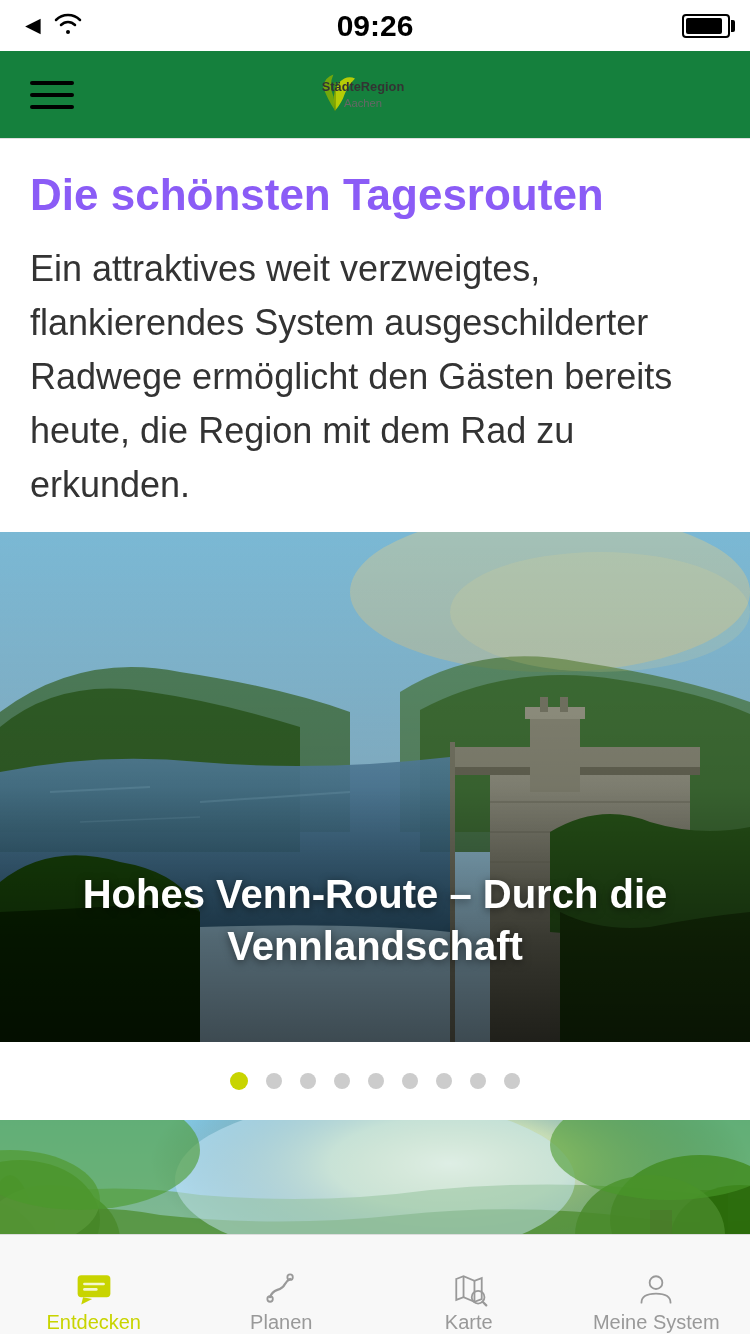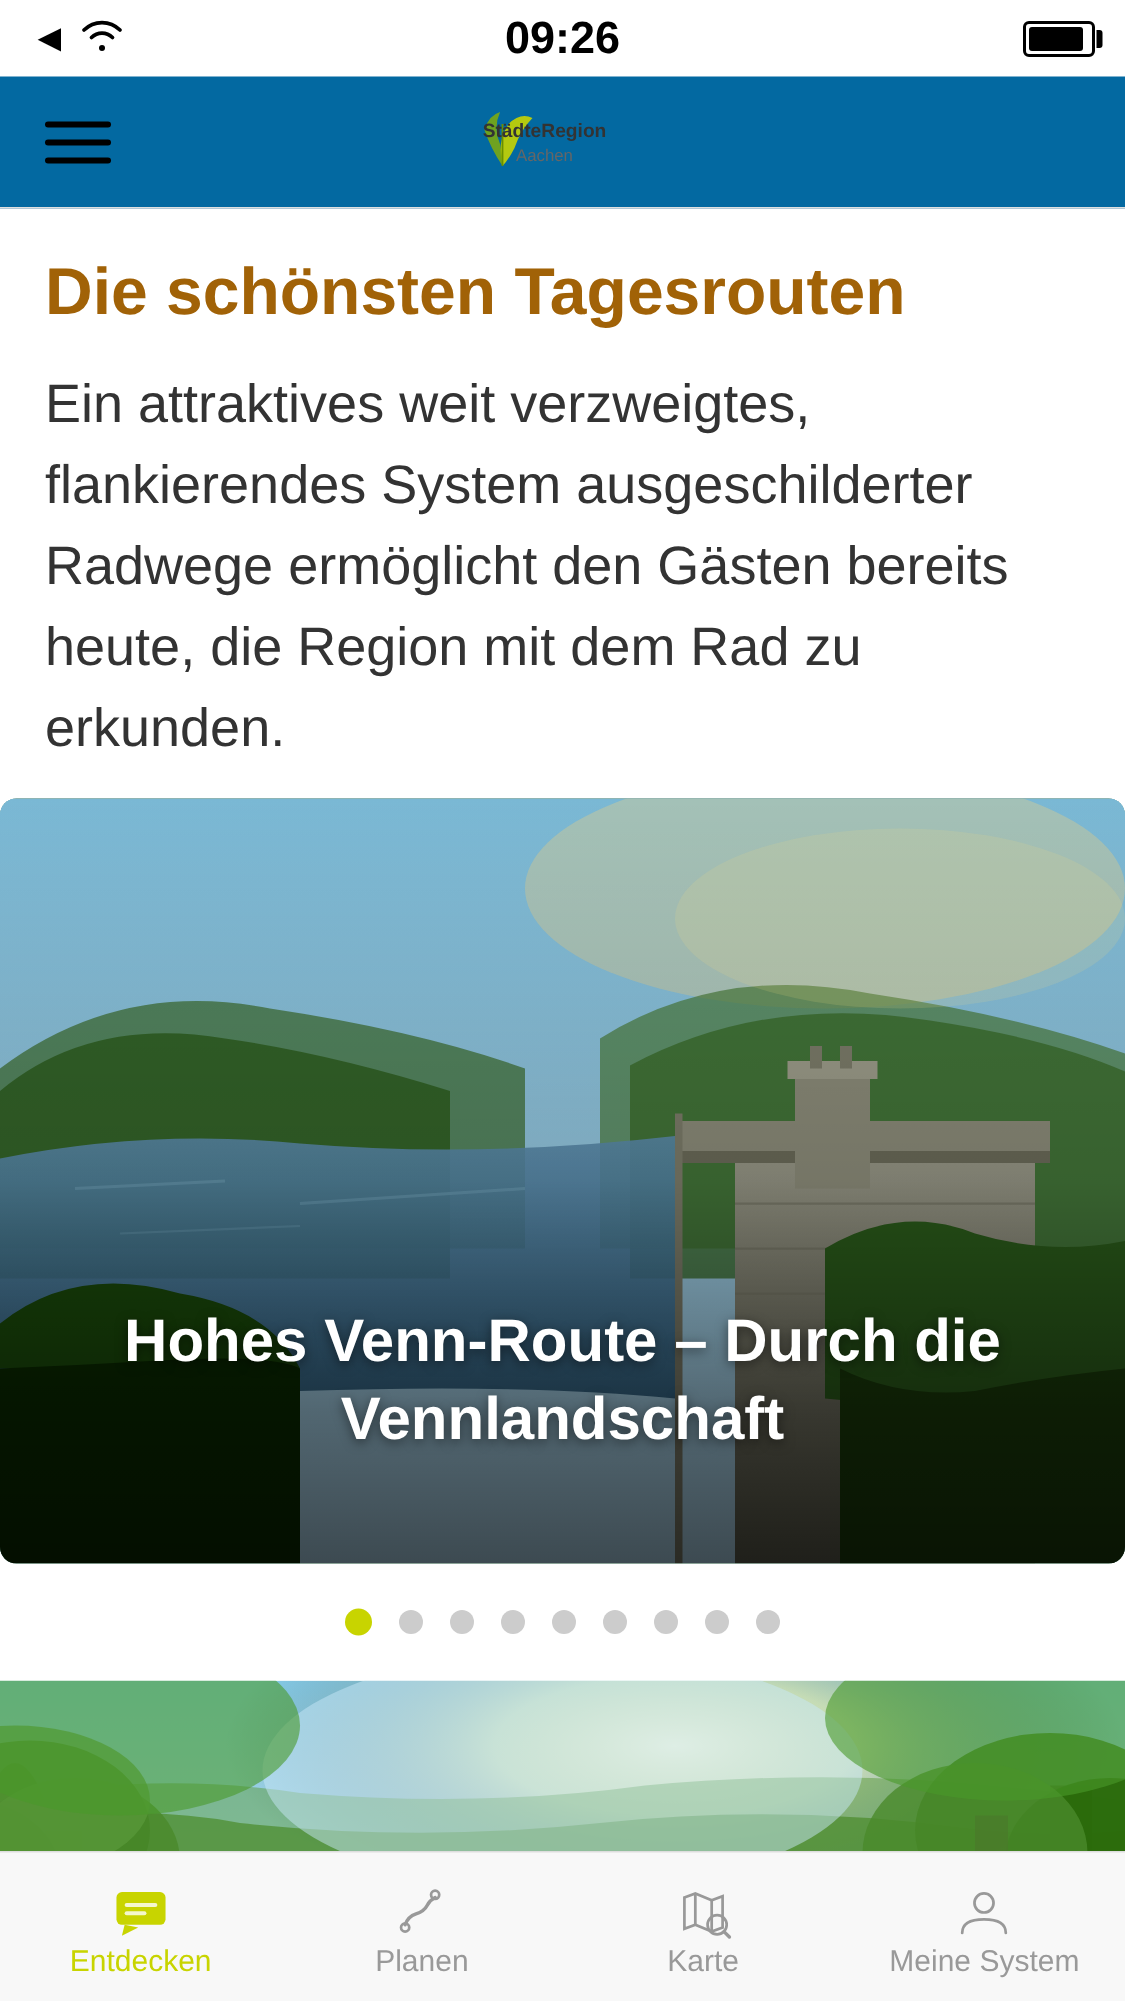--- a/index.html
+++ b/index.html
@@ -77,21 +77,21 @@
     .battery-fill {
       background: #000;
       height: 100%;
       width: 90%;
       border-radius: 2px;
     }
 
     
     .nav-bar {
       height: 88px;
-      background: #0369a1;
+      background: #15803d;
       display: flex;
       align-items: center;
       justify-content: space-between;
       padding: 0 30px;
       border-bottom: 1px solid #e0e0e0;
     }
     .hamburger-icon {
       display: flex;
       flex-direction: column;
       gap: 8px;
@@ -122,38 +122,37 @@
     }
 
     
     .page-title-section {
       padding: 30px 30px 20px 30px;
       background: #fff;
     }
     .page-title {
       font-size: 44px;
       font-weight: 800;
-      color: #a16207;
+      color: #8b5cf6;
       margin-bottom: 20px;
       line-height: 1.2;
     }
     .page-description {
       font-size: 36px;
       color: #333;
       line-height: 1.5;
     }
 
     
     .carousel-container {
       position: relative;
       width: 750px;
       height: 510px;
       overflow: hidden;
       background: #2a5a3a;
-      border-radius: 11px;
     }
 
     
     .carousel-scene {
       width: 100%;
       height: 100%;
       position: relative;
       overflow: hidden;
     }
 
@@ -216,21 +215,21 @@
     
     .tab-bar {
       position: absolute;
       bottom: 0;
       left: 0;
       width: 750px;
       height: 100px;
       background: #f8f8f8;
       border-top: 1px solid #ddd;
       display: flex;
-      align-items: center;
+      align-items: flex-end;
     }
     .tab-item {
       flex: 1;
       display: flex;
       flex-direction: column;
       align-items: center;
       justify-content: center;
       gap: 4px;
       cursor: pointer;
       padding-top: 8px;

